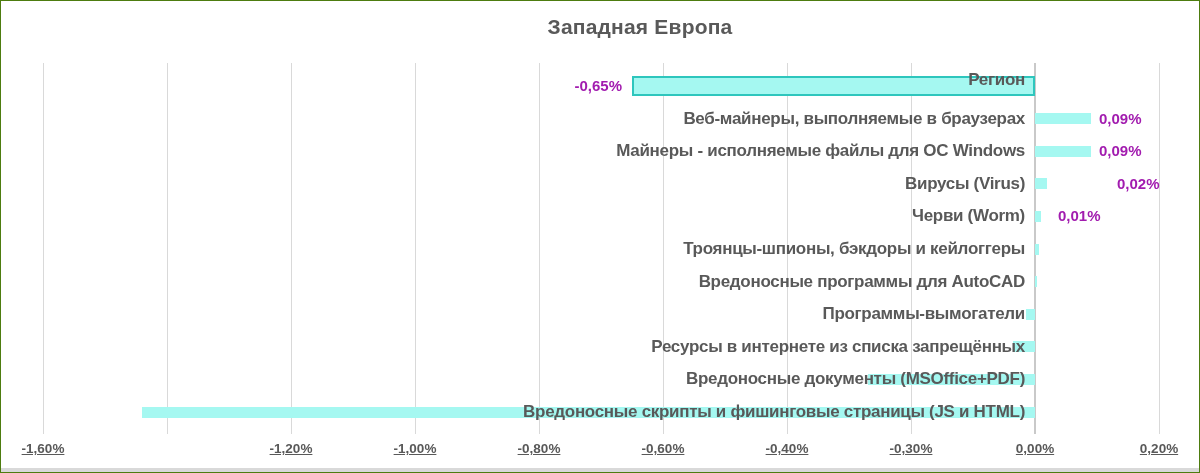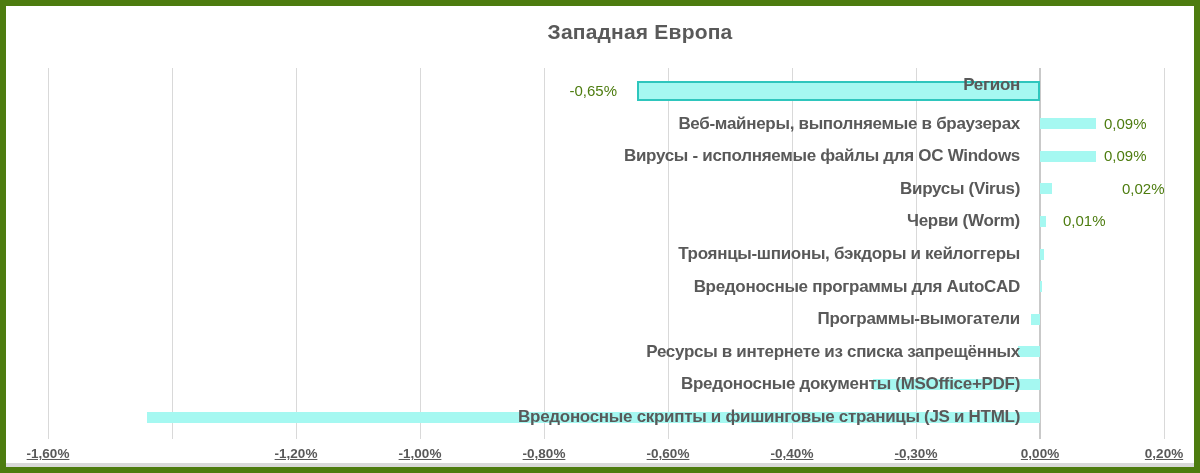--- a/index.html
+++ b/index.html
@@ -6,21 +6,21 @@
     margin: 0;
     padding: 0;
     background: #ffffff;
     font-family: "Liberation Sans", "DejaVu Sans", sans-serif;
   }
   .chart {
     position: relative;
     width: 1200px;
     height: 473px;
     background: #ffffff;
-    border: 6px solid #4d7c0f;
+    border: 1px solid #4d7c0f;
     box-sizing: border-box;
     overflow: hidden;
   }
   .chart-title {
     position: absolute;
     top: 14px;
     left: 80px;
     right: 0;
     text-align: center;
     font-size: 21px;
@@ -57,22 +57,22 @@
     white-space: nowrap;
     text-align: right;
     height: 22px;
     line-height: 22px;
     letter-spacing: -0.3px;
     z-index: 3;
   }
   .val-label {
     position: absolute;
     font-size: 15px;
-    font-weight: normal;
-    color: #4d7c0f;
+    font-weight: bold;
+    color: #a21caf;
     white-space: nowrap;
     height: 18px;
     line-height: 18px;
     z-index: 3;
   }
   .tick-label {
     position: absolute;
     top: 440px;
     width: 84px;
     text-align: center;
@@ -119,21 +119,21 @@
       <div class="tick-label" style="left: 992px;">0,00%</div>
       <div class="gridline" style="left: 1158px; top: 62px; height: 371px;"></div>
       <div class="tick-label" style="left: 1116px;">0,20%</div>
       <div class="bar highlight" style="left: 631px; width: 403px; top: 75px; height: 20px;"></div>
       <div class="cat-label" style="right: 174px; top: 68px;">Регион</div>
       <div class="val-label" style="top: 76px; right: 577px;">-0,65%</div>
       <div class="bar" style="left: 1034px; width: 56px; top: 112px; height: 11px;"></div>
       <div class="cat-label" style="right: 174px; top: 107px;">Веб-майнеры, выполняемые в браузерах</div>
       <div class="val-label" style="top: 109px; left: 1098px;">0,09%</div>
       <div class="bar" style="left: 1034px; width: 56px; top: 145px; height: 11px;"></div>
-      <div class="cat-label" style="right: 174px; top: 139px;">Вирусы - исполняемые файлы для ОС Windows</div>
+      <div class="cat-label" style="right: 174px; top: 139px;">Майнеры - исполняемые файлы для ОС Windows</div>
       <div class="val-label" style="top: 141px; left: 1098px;">0,09%</div>
       <div class="bar" style="left: 1034px; width: 12px; top: 177px; height: 11px;"></div>
       <div class="cat-label" style="right: 174px; top: 172px;">Вирусы (Virus)</div>
       <div class="val-label" style="top: 174px; left: 1116px; text-align: right;">0,02%</div>
       <div class="bar" style="left: 1034px; width: 6px; top: 210px; height: 11px;"></div>
       <div class="cat-label" style="right: 174px; top: 204px;">Черви (Worm)</div>
       <div class="val-label" style="top: 206px; left: 1048px; margin-left: 9px;">0,01%</div>
       <div class="bar" style="left: 1034px; width: 4px; top: 243px; height: 11px;"></div>
       <div class="cat-label" style="right: 174px; top: 237px;">Троянцы-шпионы, бэкдоры и кейлоггеры</div>
       <div class="bar" style="left: 1034px; width: 2px; top: 275px; height: 11px;"></div>

